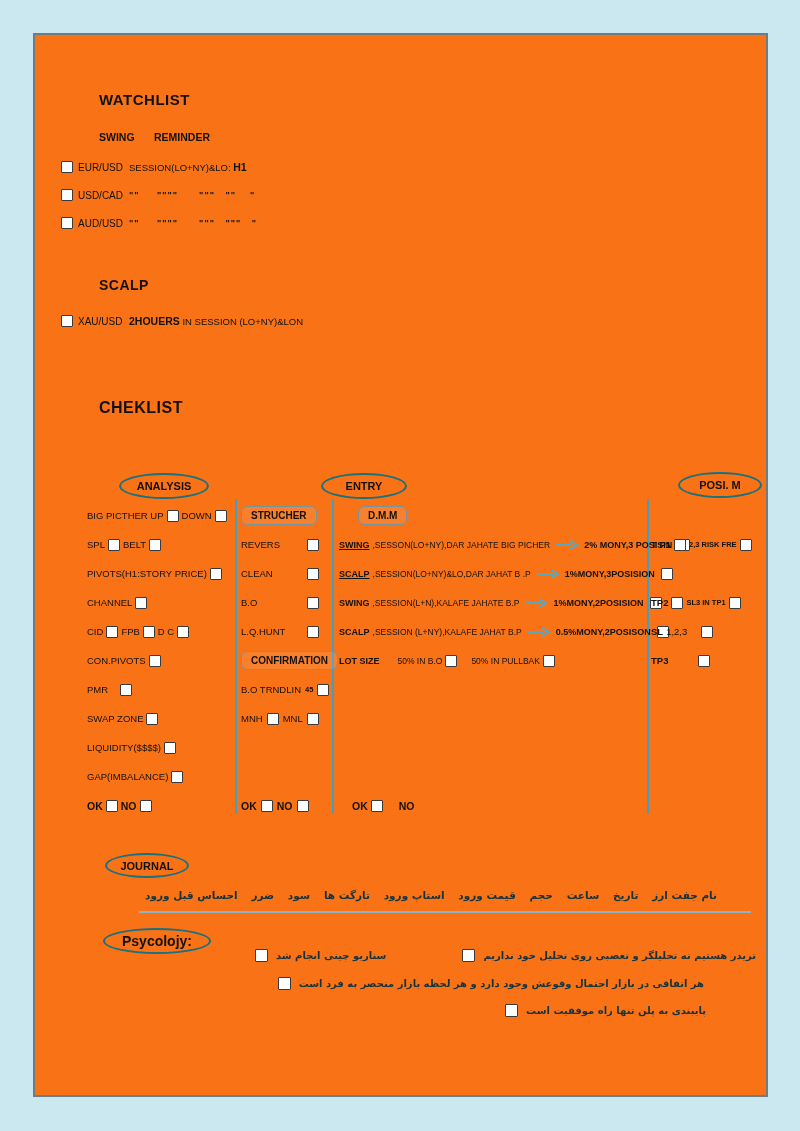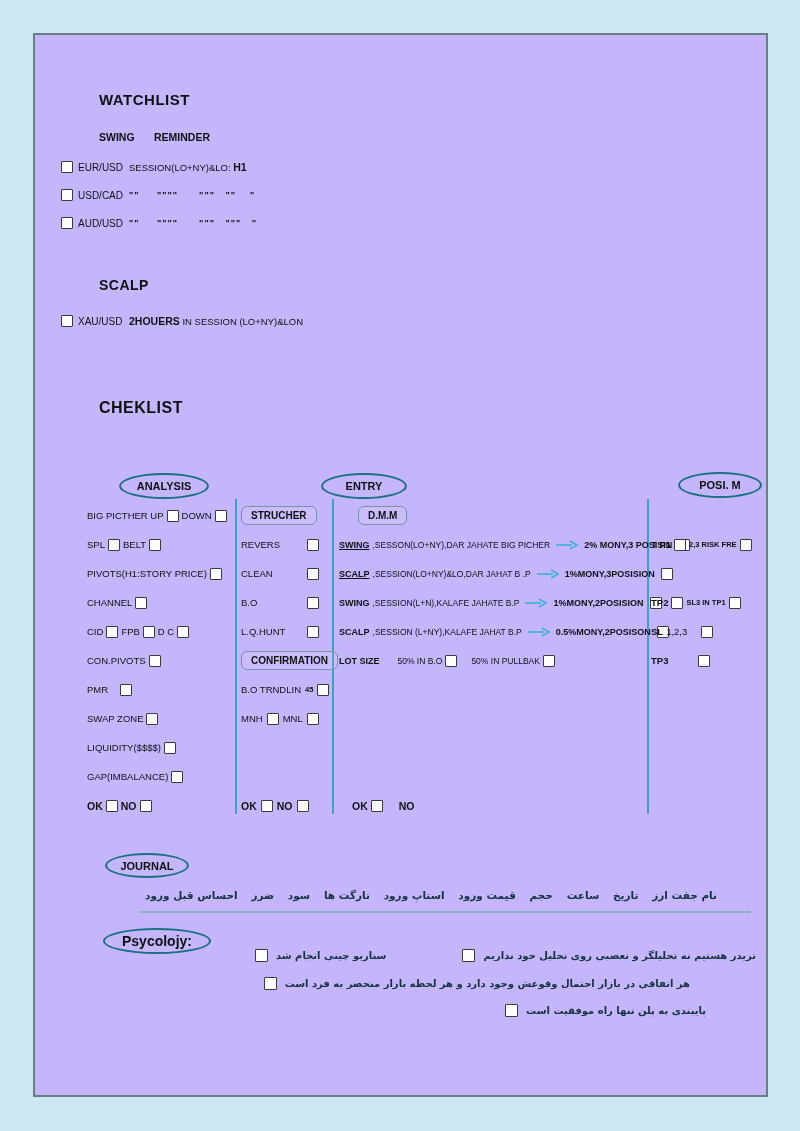--- a/index.html
+++ b/index.html
@@ -6,21 +6,21 @@
   body{
     width:800px;height:1131px;position:relative;
     background:#cbe7ef;
     font-family:"Liberation Sans",sans-serif;
     color:#111;
     overflow:hidden;
   }
   .page{
     position:absolute;left:33px;top:33px;width:735px;height:1064px;
     box-sizing:border-box;
-    background:#c4b5fd;
+    background:#f97316;
     border:2px solid #6b7e85;
   }
   
   .cb{
     width:12px;height:12px;flex:none;display:inline-block;
     border:1.5px solid #3a3a3a;background:#fcfeff;border-radius:1px;
     box-sizing:border-box;
   }
   .sp{flex:1;}
   .gapfix{flex:none;display:inline-block;height:1px;}
@@ -81,21 +81,21 @@
   .journal-line{position:absolute;left:104px;top:876px;width:612px;height:2px;background:#8fb4c0;}
   
   .lbl-psy{left:48px;top:893px;width:108px;height:26px;font-size:14px;}
   .psy-row{
     position:absolute;display:flex;direction:rtl;align-items:center;gap:8px;
     font-family:"DejaVu Sans",sans-serif;font-weight:bold;font-size:10px;color:#15333e;
     white-space:nowrap;
   }
   .psy-row .cb{width:13px;height:13px;}
   .psy1{top:914px;right:10px;}
-  .psy2{top:942px;right:76px;}
+  .psy2{top:942px;right:62px;}
   .psy3{top:969px;right:60px;}
 </style>
 </head>
 <body>
 
 <div class="page">
 
   <div class="wl-title">WATCHLIST</div>
   <div class="wl-head">
     <span class="swing">SWING</span>

